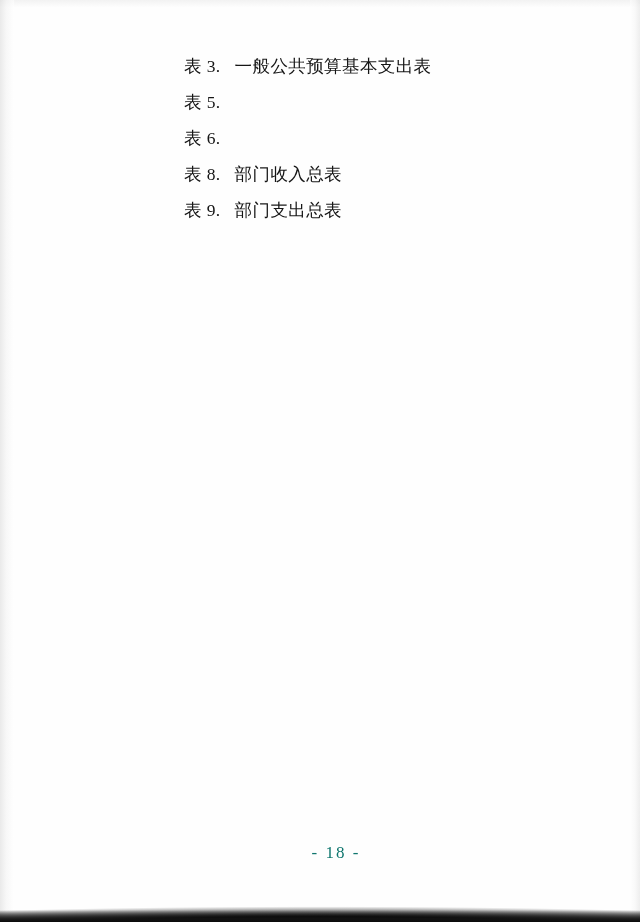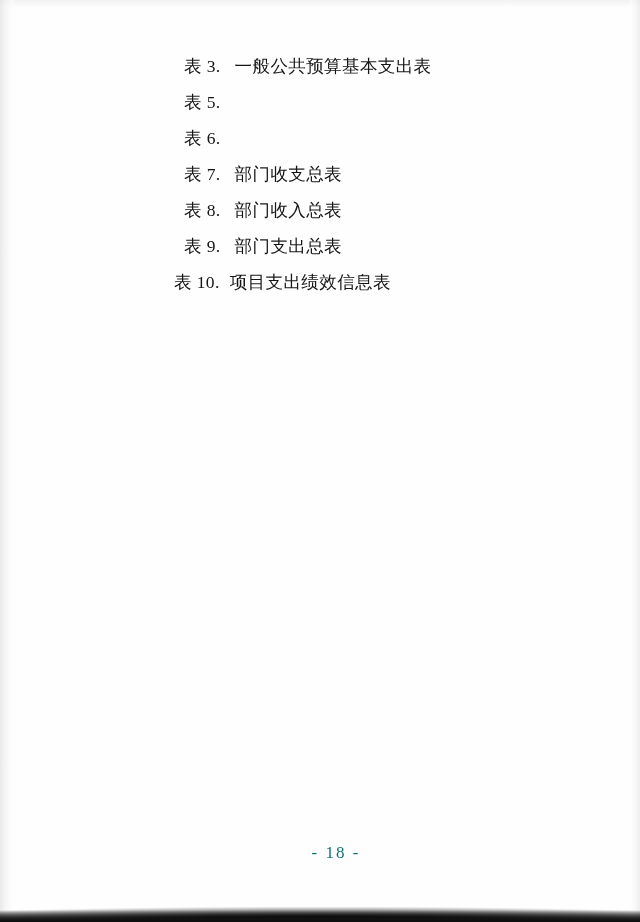--- a/index.html
+++ b/index.html
@@ -144,43 +144,33 @@
       <div class="toc-item">
         <span class="toc-num">表 5.</span>
         <span class="toc-gap"></span>
       </div>
 
       <div class="toc-item">
         <span class="toc-num">表 6.</span>
         <span class="toc-gap"></span>
       </div>
 
-      <div class="toc-item">
-        <span class="toc-num">表 7.</span>
-        <span class="toc-gap"></span>
-        <span class="toc-text">部门收支总表</span>
-      </div>
 
       <div class="toc-item">
         <span class="toc-num">表 8.</span>
         <span class="toc-gap"></span>
         <span class="toc-text">部门收入总表</span>
       </div>
 
       <div class="toc-item">
         <span class="toc-num">表 9.</span>
         <span class="toc-gap"></span>
         <span class="toc-text">部门支出总表</span>
       </div>
 
-      <div class="toc-item">
-        <span class="toc-num wide">表 10.</span>
-        <span class="toc-gap narrow"></span>
-        <span class="toc-text">项目支出绩效信息表</span>
-      </div>
 
     </div>
 
     <div class="page-number">- 18 -</div>
 
   </div>
 
   <div class="shadow-bottom"></div>
   <div class="shadow-bottom2"></div>
 </div>

